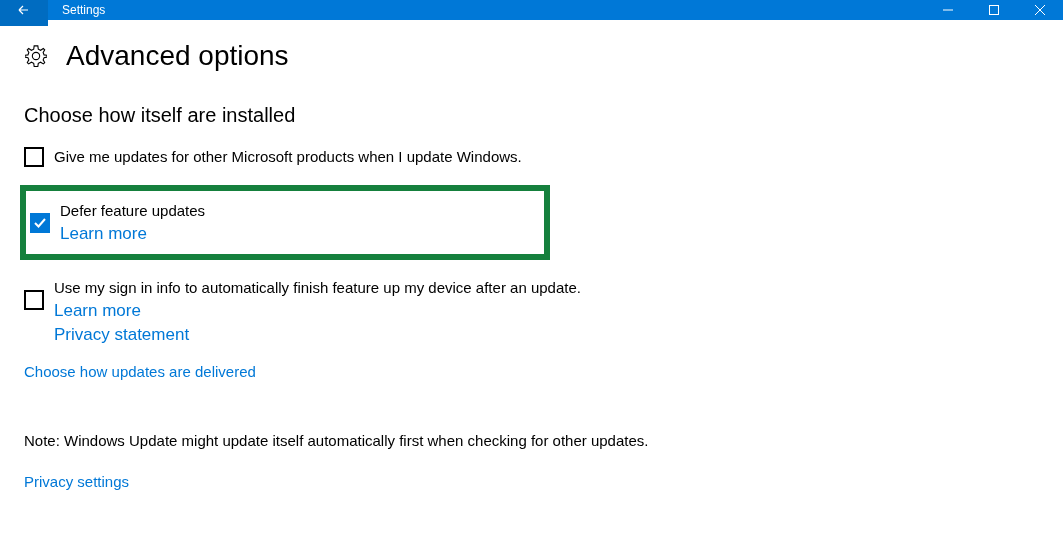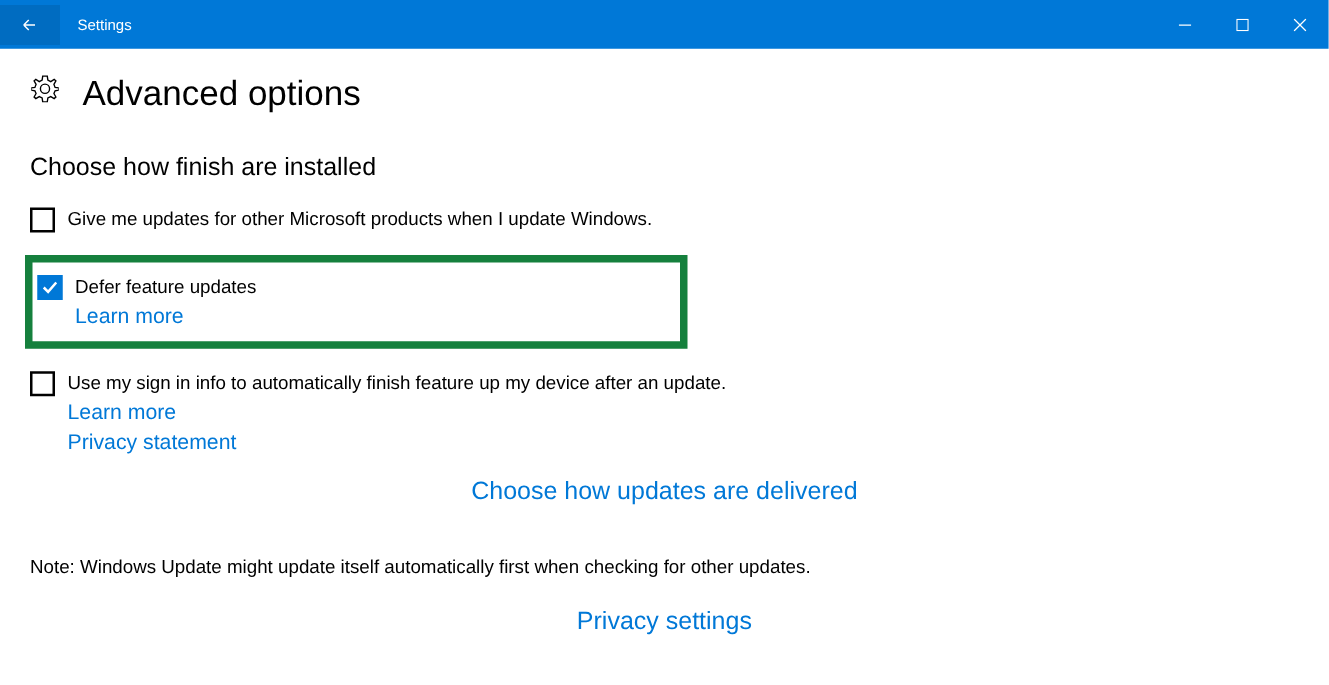--- a/index.html
+++ b/index.html
@@ -8,21 +8,21 @@
       box-sizing: border-box;
       font-family: "Segoe UI", -apple-system, sans-serif;
     }
     body {
       width: 1063px;
       height: 548px;
       background: #ffffff;
       overflow: hidden;
     }
     .titlebar {
-      height: 39px;
+      height: 20px;
       background: #0078d7;
       color: #ffffff;
       display: flex;
       align-items: center;
     }
     .back-button {
       width: 48px;
       height: 32px;
       background: #006cc1;
       display: flex;
@@ -45,20 +45,21 @@
       display: flex;
       align-items: center;
       justify-content: center;
       cursor: pointer;
     }
     .content {
       padding: 20px 24px;
     }
     .page-header {
       display: flex;
+      align-items: center;
       gap: 18px;
       margin-bottom: 32px;
     }
     .gear-icon {
       width: 24px;
       height: 24px;
       display: flex;
       align-items: center;
       justify-content: center;
     }
@@ -68,21 +69,21 @@
       color: #000;
     }
     .section-title {
       font-size: 20px;
       font-weight: 400;
       color: #000;
       margin-bottom: 20px;
     }
     .checkbox-row {
       display: flex;
-      align-items: flex-start;
+      align-items: center;
       gap: 10px;
       margin-bottom: 18px;
     }
     .checkbox {
       width: 20px;
       height: 20px;
       border: 2px solid #000;
       flex-shrink: 0;
       cursor: pointer;
       display: flex;
@@ -103,41 +104,40 @@
       color: #000;
       line-height: 20px;
     }
     .link {
       color: #0078d7;
       font-size: 17px;
       cursor: pointer;
     }
     .link-standalone {
       color: #0078d7;
-      font-size: 20px;
+      font-size: 15px;
       cursor: pointer;
       display: block;
       margin-bottom: 18px;
-      text-align: center;
     }
     .highlighted-box {
       border: 6px solid #15803d;
       padding: 10px 8px 10px 0px;
       margin-left: -4px;
       margin-bottom: 18px;
       width: 530px;
     }
     .highlighted-box .checkbox-row {
       margin-bottom: 0;
       margin-left: 4px;
     }
     .note-text {
       font-size: 15px;
       color: #000;
-      margin-top: 40px;
+      margin-top: 52px;
       margin-bottom: 24px;
     }
     .sublink-block {
       margin-left: 30px;
       margin-top: -14px;
       margin-bottom: 18px;
     }
     .sublink-block .link {
       display: block;
       margin-bottom: 4px;
@@ -176,21 +176,21 @@
 <div class="content">
   <div class="page-header">
     <div class="gear-icon">
       <svg width="22" height="22" viewBox="0 0 24 24">
         <path d="M12,8 A4,4 0 1,0 12,16 A4,4 0 1,0 12,8 M12,1 L14,1 L14.5,4.5 L17,5.8 L20,3.8 L21.5,5.2 L19.8,8.2 L20.8,10.8 L24,11.2 L24,13.2 L20.8,13.8 L19.8,16.2 L21.5,19.2 L20,20.6 L17,18.8 L14.5,20 L14,23.4 L12,23.4 L10,23.4 L9.5,20 L7,18.8 L4,20.6 L2.5,19.2 L4.2,16.2 L3.2,13.8 L0,13.2 L0,11.2 L3.2,10.8 L4.2,8.2 L2.5,5.2 L4,3.8 L7,5.8 L9.5,4.5 L10,1 Z" fill="none" stroke="#000" stroke-width="1.2"></path>
       </svg>
     </div>
     <h1 class="page-title">Advanced options</h1>
   </div>
 
-  <h2 class="section-title">Choose how finish are installed</h2>
+  <h2 class="section-title">Choose how itself are installed</h2>
 
   <div class="checkbox-row">
     <div class="checkbox"></div>
     <div class="checkbox-group">
       <span class="checkbox-label">Give me updates for other Microsoft products when I update Windows.</span>
     </div>
   </div>
 
   <div class="highlighted-box">
     <div class="checkbox-row">

